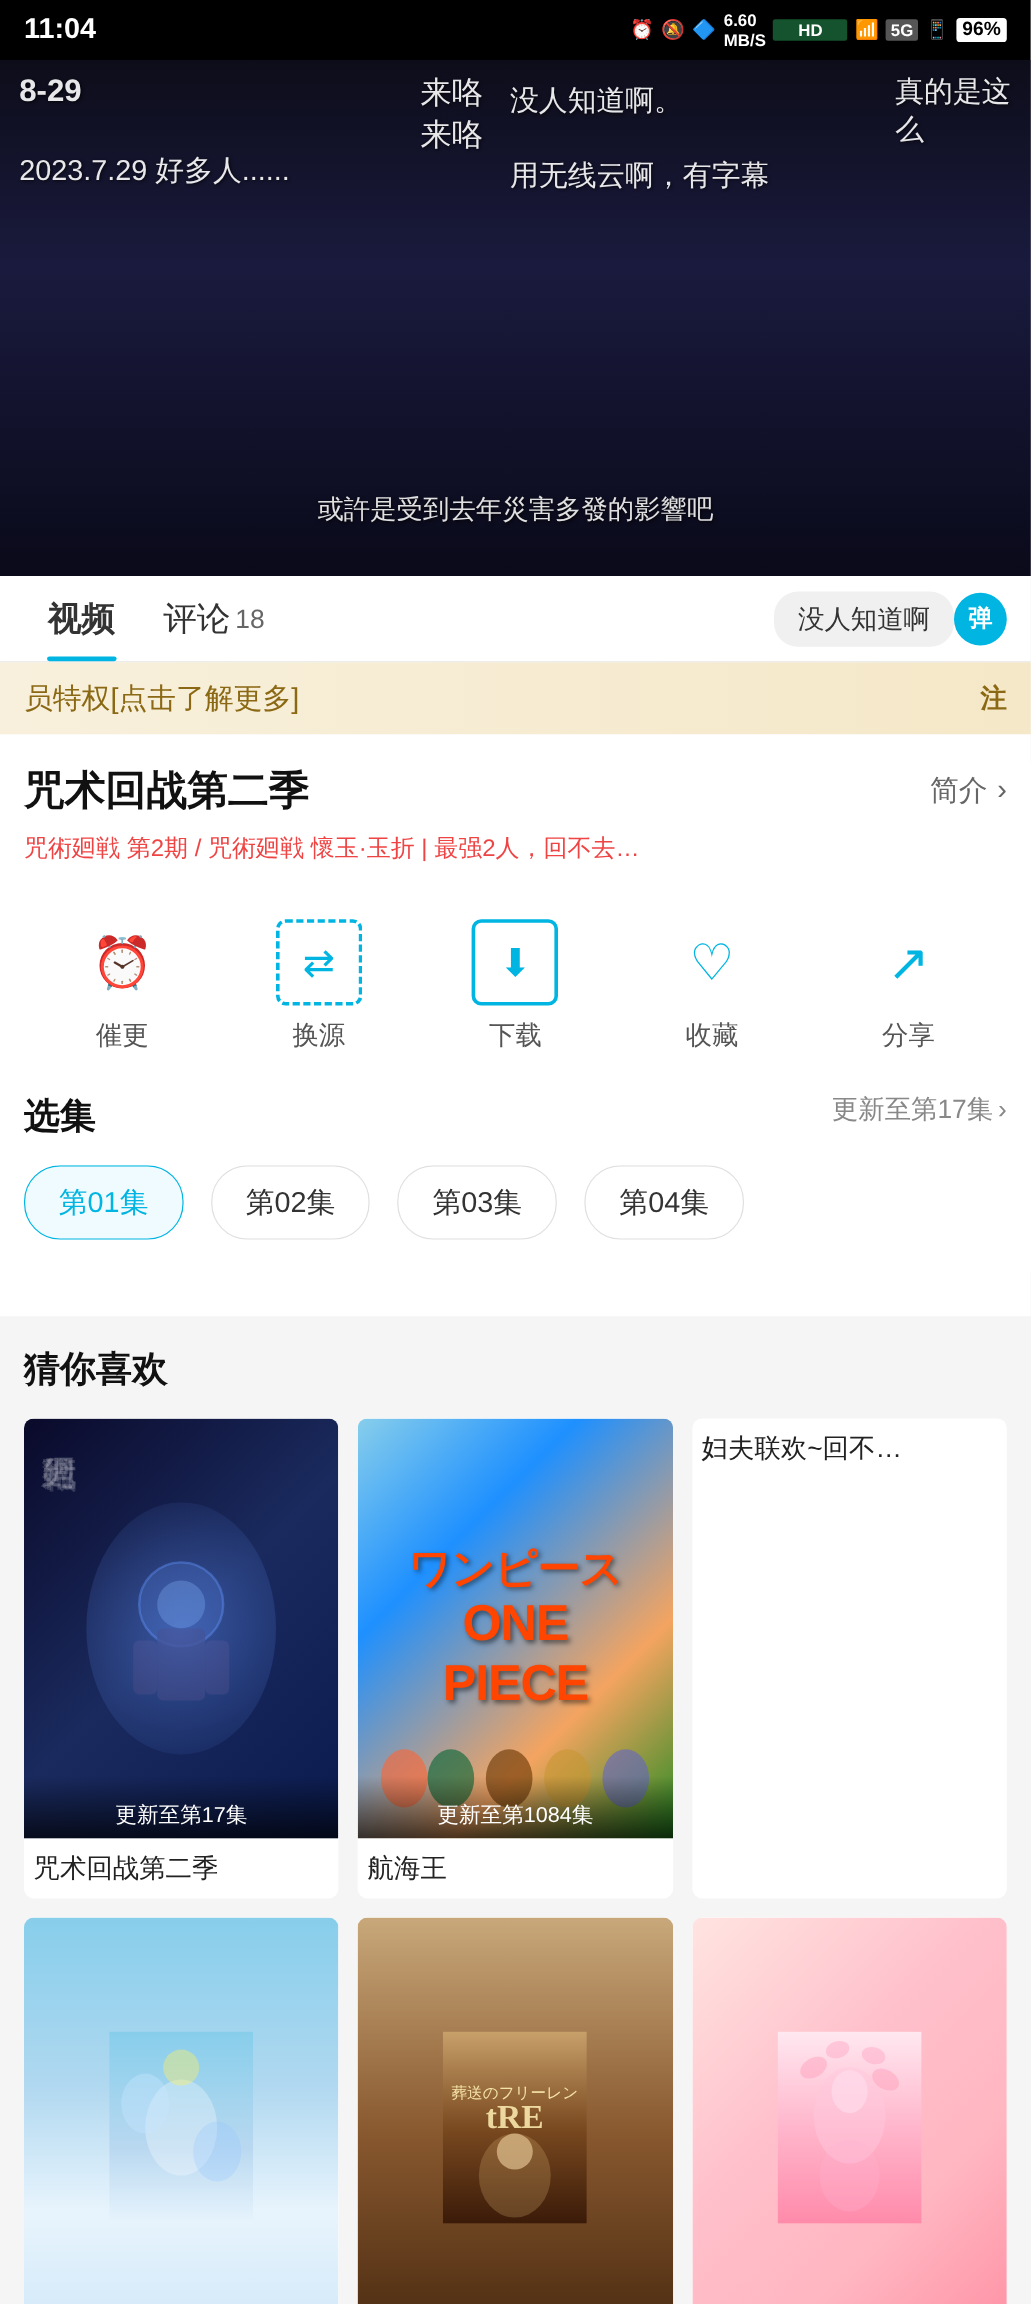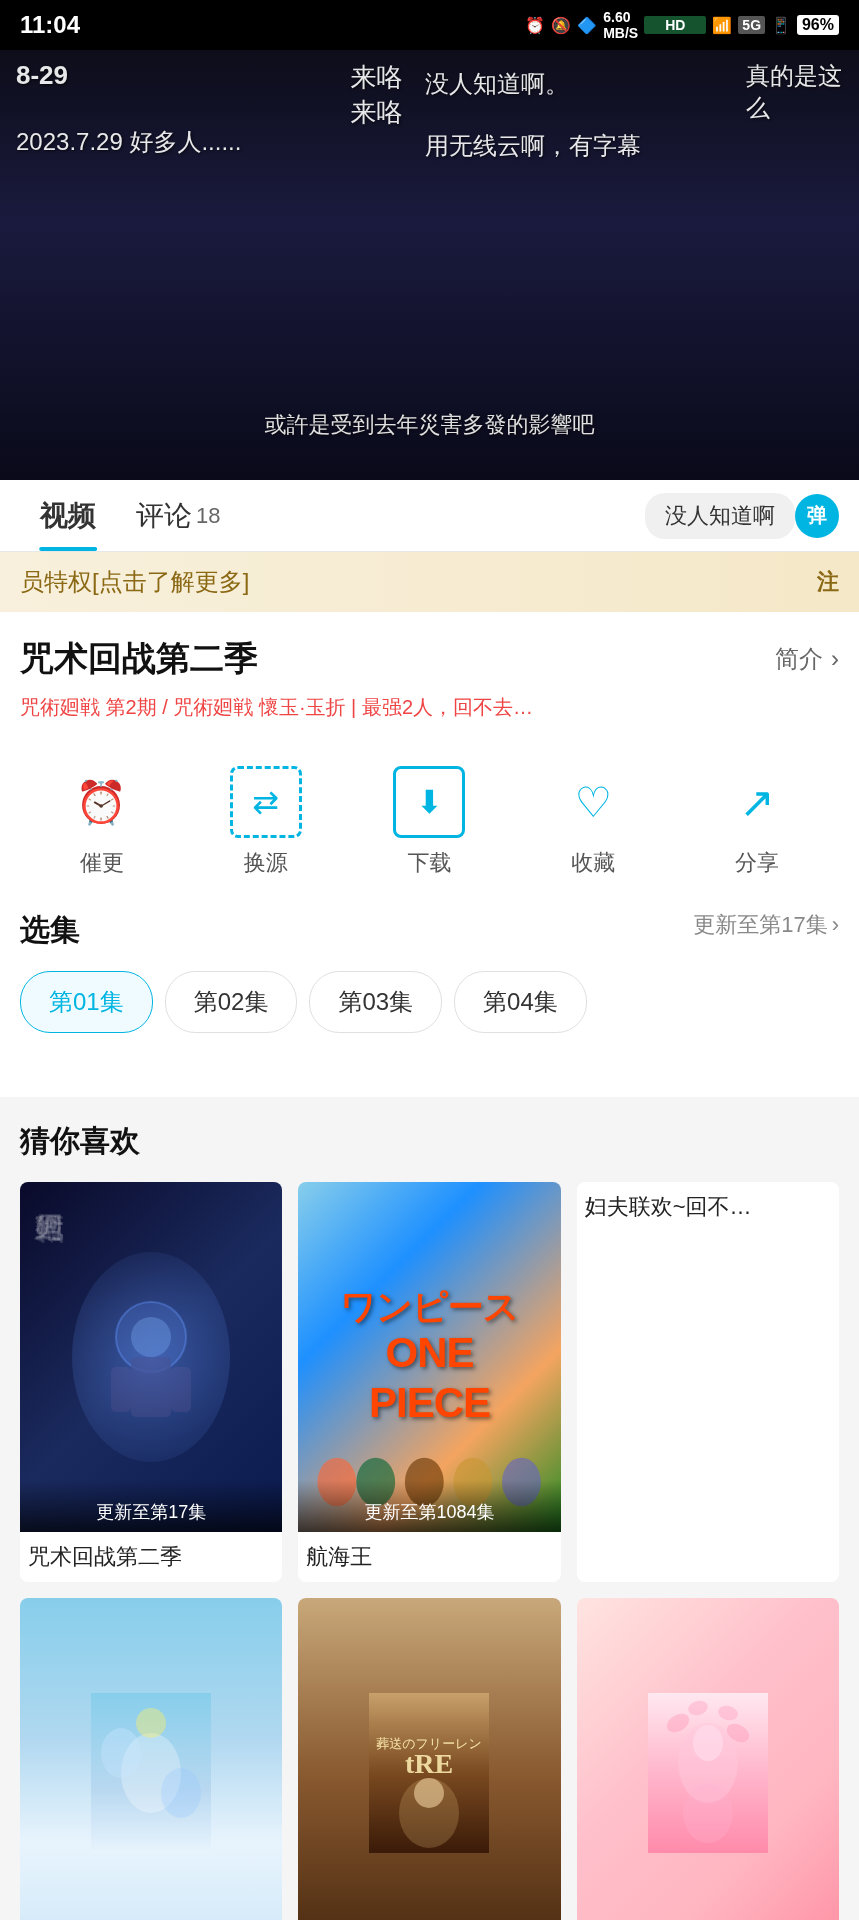--- a/index.html
+++ b/index.html
@@ -235,21 +235,21 @@
       color: #888;
       display: flex;
       align-items: center;
       gap: 4px;
       cursor: pointer;
     }
 
     
     .episode-list {
       display: flex;
-      gap: 12px;
+      gap: 23px;
       overflow-x: auto;
       padding-bottom: 8px;
       margin-bottom: 32px;
     }
     .episode-btn {
       flex-shrink: 0;
       padding: 14px 28px;
       border-radius: 30px;
       border: 1px solid #e0e0e0;
       font-size: 24px;

